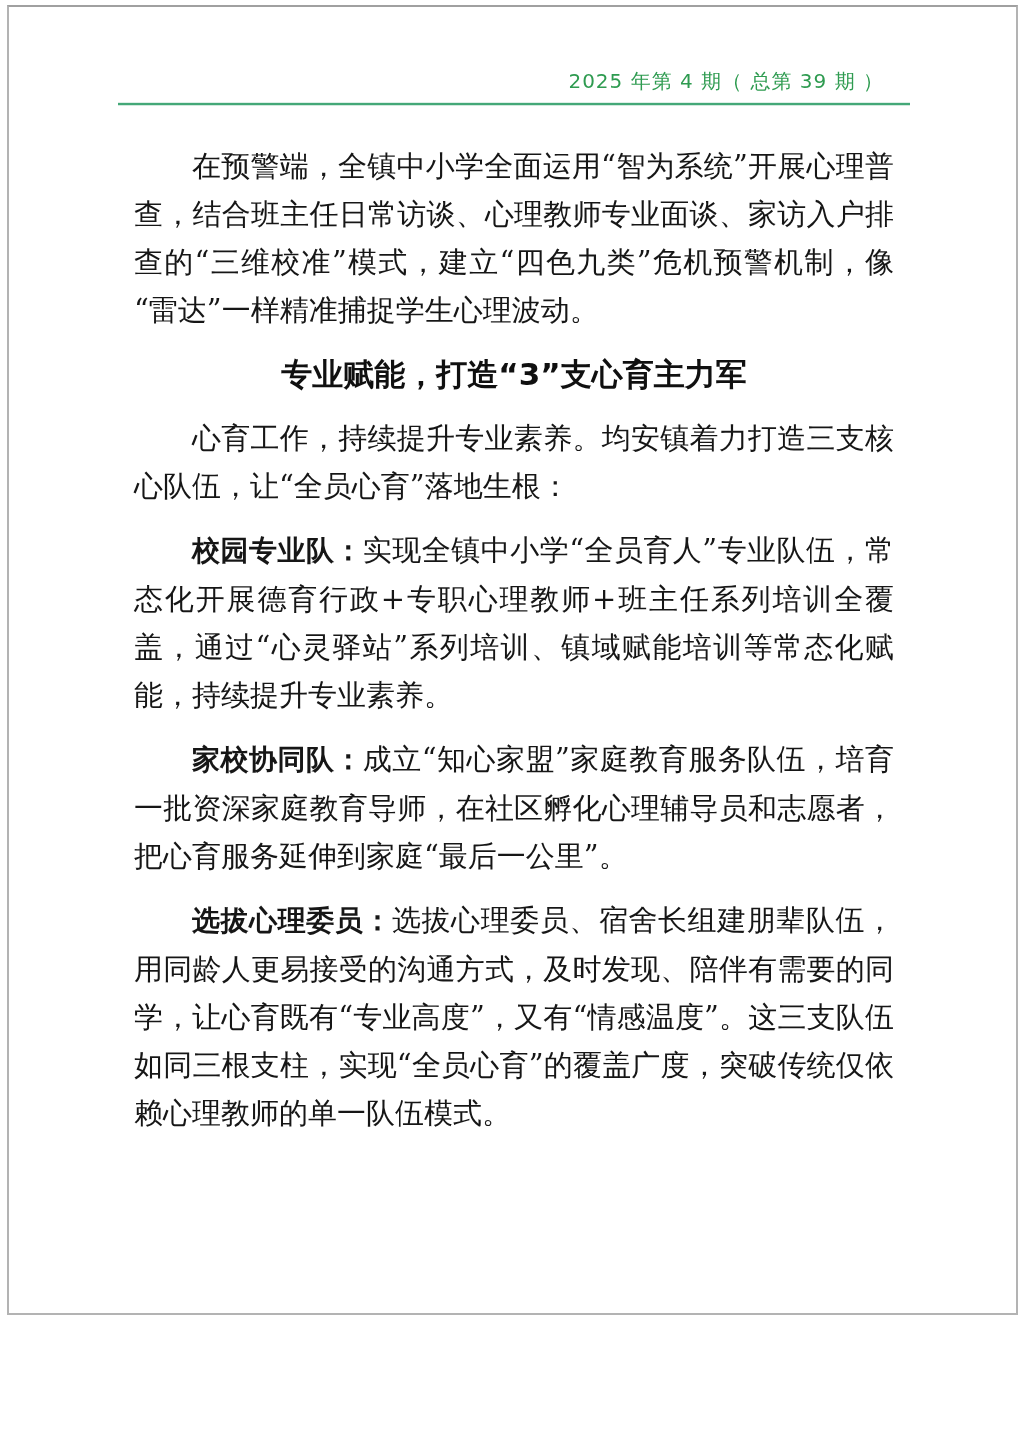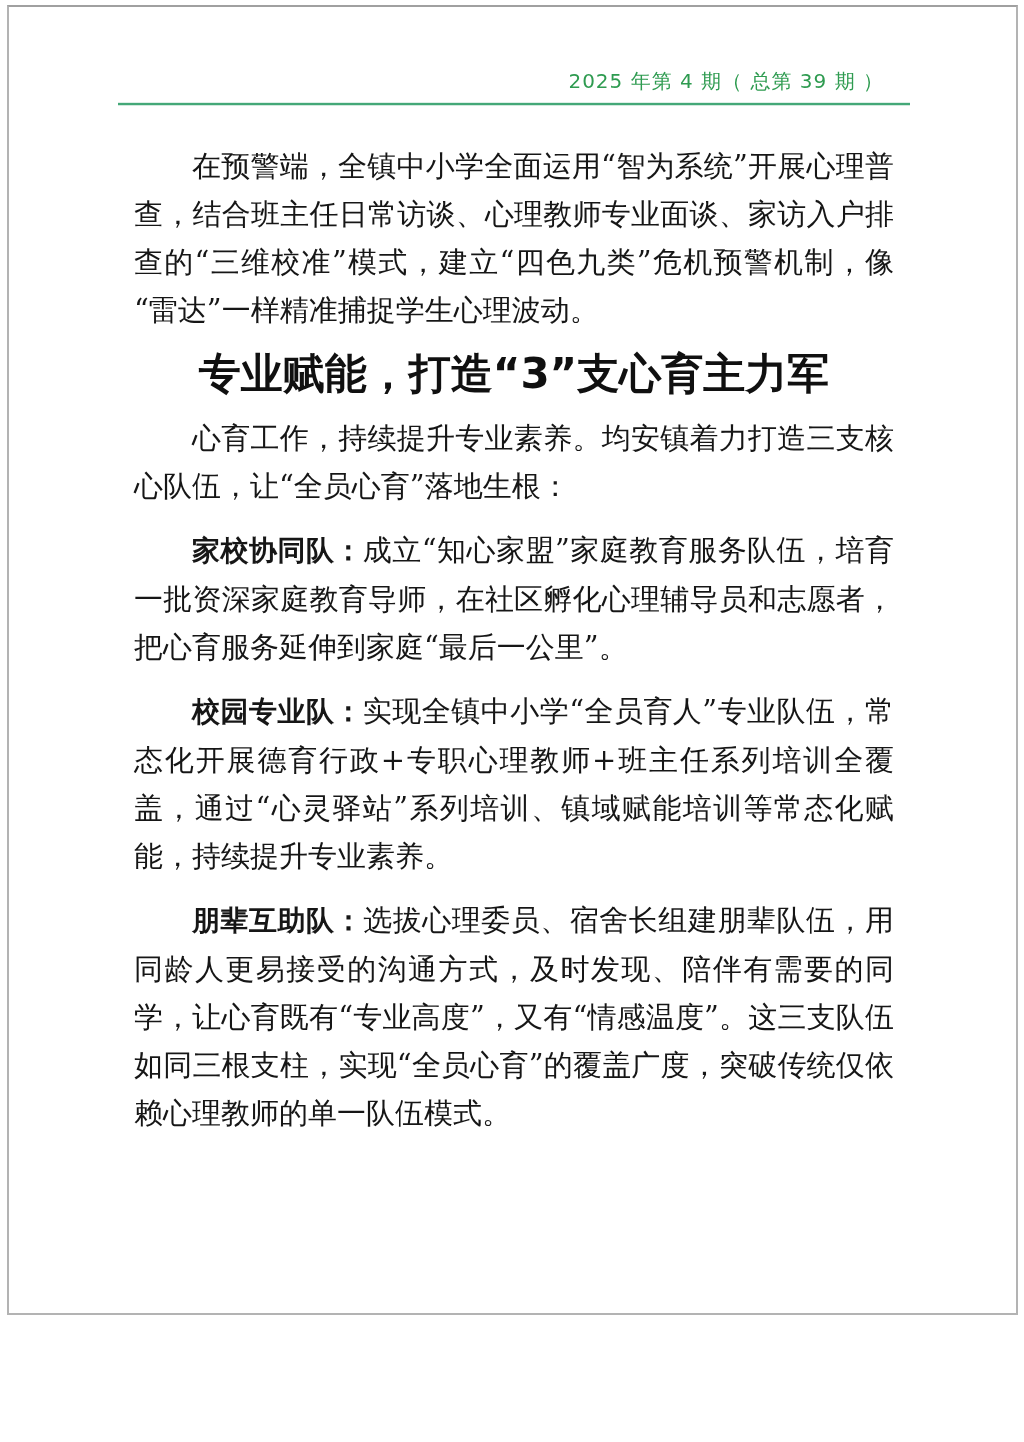--- a/index.html
+++ b/index.html
@@ -61,21 +61,21 @@
     margin: 16px;
     text-indent: 2em;
   }
   .para-lead {
     font-weight: bold;
     font-family: "DejaVu Sans", sans-serif;
     font-size: 28px;
   }
   h2.section-heading {
     margin: 12px;
-    font-size: 42px;
+    font-size: 31px;
     line-height: 48px;
     font-weight: bold;
     text-align: center;
     text-indent: 0;
     font-family: "DejaVu Sans", sans-serif;
     color: #101010;
   }
   .pagenum-stack {
     position: absolute;
     left: 467px;
@@ -123,25 +123,25 @@
     </header>
 
     <main class="body-text">
       <p><span>在预警端，全镇中小学全面运用“智为系统”开展心理普查，结合班主任日常访谈、心理教师专业面谈、家访入户排查的“三维校准”模式，建立“四色九类”危机预警机制，像“雷达”一样精准捕捉学生心理波动。</span></p>
 
 
       <h2 class="section-heading">专业赋能，打造“3”支心育主力军</h2>
 
       <p><span>心育工作，持续提升专业素养。均安镇着力打造三支核心队伍，让“全员心育”落地生根：</span></p>
 
+      <p><span class="para-lead">校园专业队：</span><span>实现全镇中小学“全员育人”专业队伍，常态化开展德育行政+专职心理教师+班主任系列培训全覆盖，通过“心灵驿站”系列培训、镇域赋能培训等常态化赋能，持续提升专业素养。</span></p>
+
       <p><span class="para-lead">家校协同队：</span><span>成立“知心家盟”家庭教育服务队伍，培育一批资深家庭教育导师，在社区孵化心理辅导员和志愿者，把心育服务延伸到家庭“最后一公里”。</span></p>
 
-      <p><span class="para-lead">校园专业队：</span><span>实现全镇中小学“全员育人”专业队伍，常态化开展德育行政+专职心理教师+班主任系列培训全覆盖，通过“心灵驿站”系列培训、镇域赋能培训等常态化赋能，持续提升专业素养。</span></p>
-
-      <p><span class="para-lead">朋辈互助队：</span><span>选拔心理委员、宿舍长组建朋辈队伍，用同龄人更易接受的沟通方式，及时发现、陪伴有需要的同学，让心育既有“专业高度”，又有“情感温度”。这三支队伍如同三根支柱，实现“全员心育”的覆盖广度，突破传统仅依赖心理教师的单一队伍模式。</span></p>
+      <p><span class="para-lead">选拔心理委员：</span><span>选拔心理委员、宿舍长组建朋辈队伍，用同龄人更易接受的沟通方式，及时发现、陪伴有需要的同学，让心育既有“专业高度”，又有“情感温度”。这三支队伍如同三根支柱，实现“全员心育”的覆盖广度，突破传统仅依赖心理教师的单一队伍模式。</span></p>
     </main>
   </div>
 
   <footer class="pagenum-stack">
     <div class="sheet back"></div>
     <div class="sheet front">
       <span class="pagenum">56</span>
     </div>
   </footer>
 </div>

